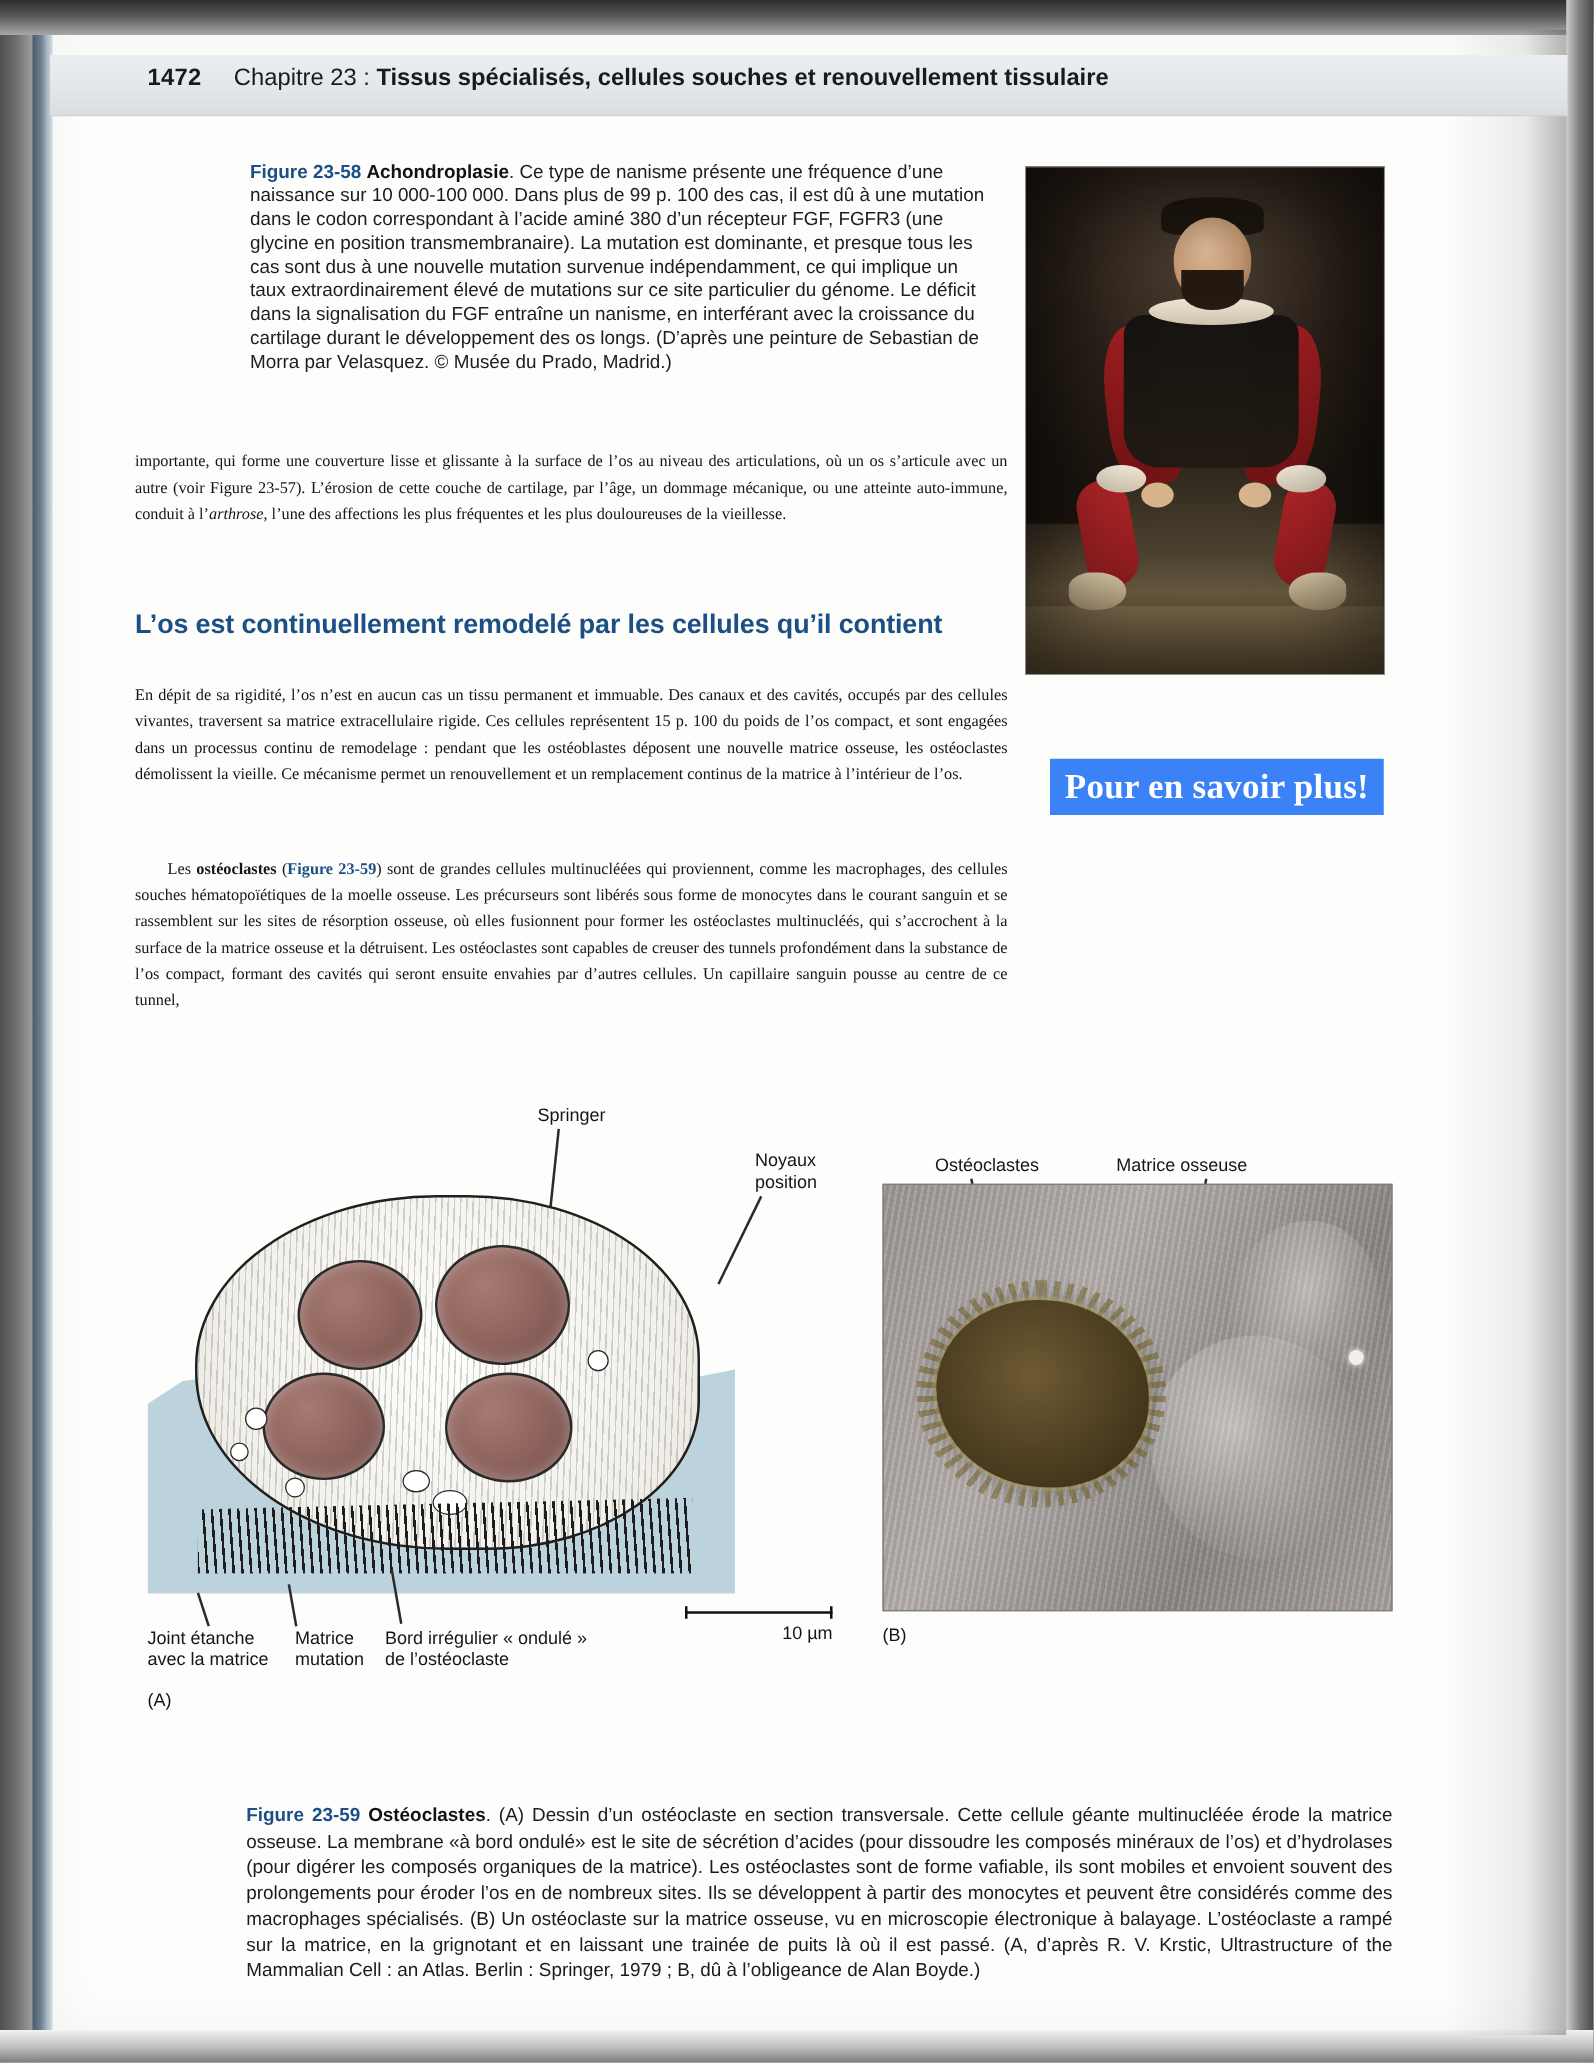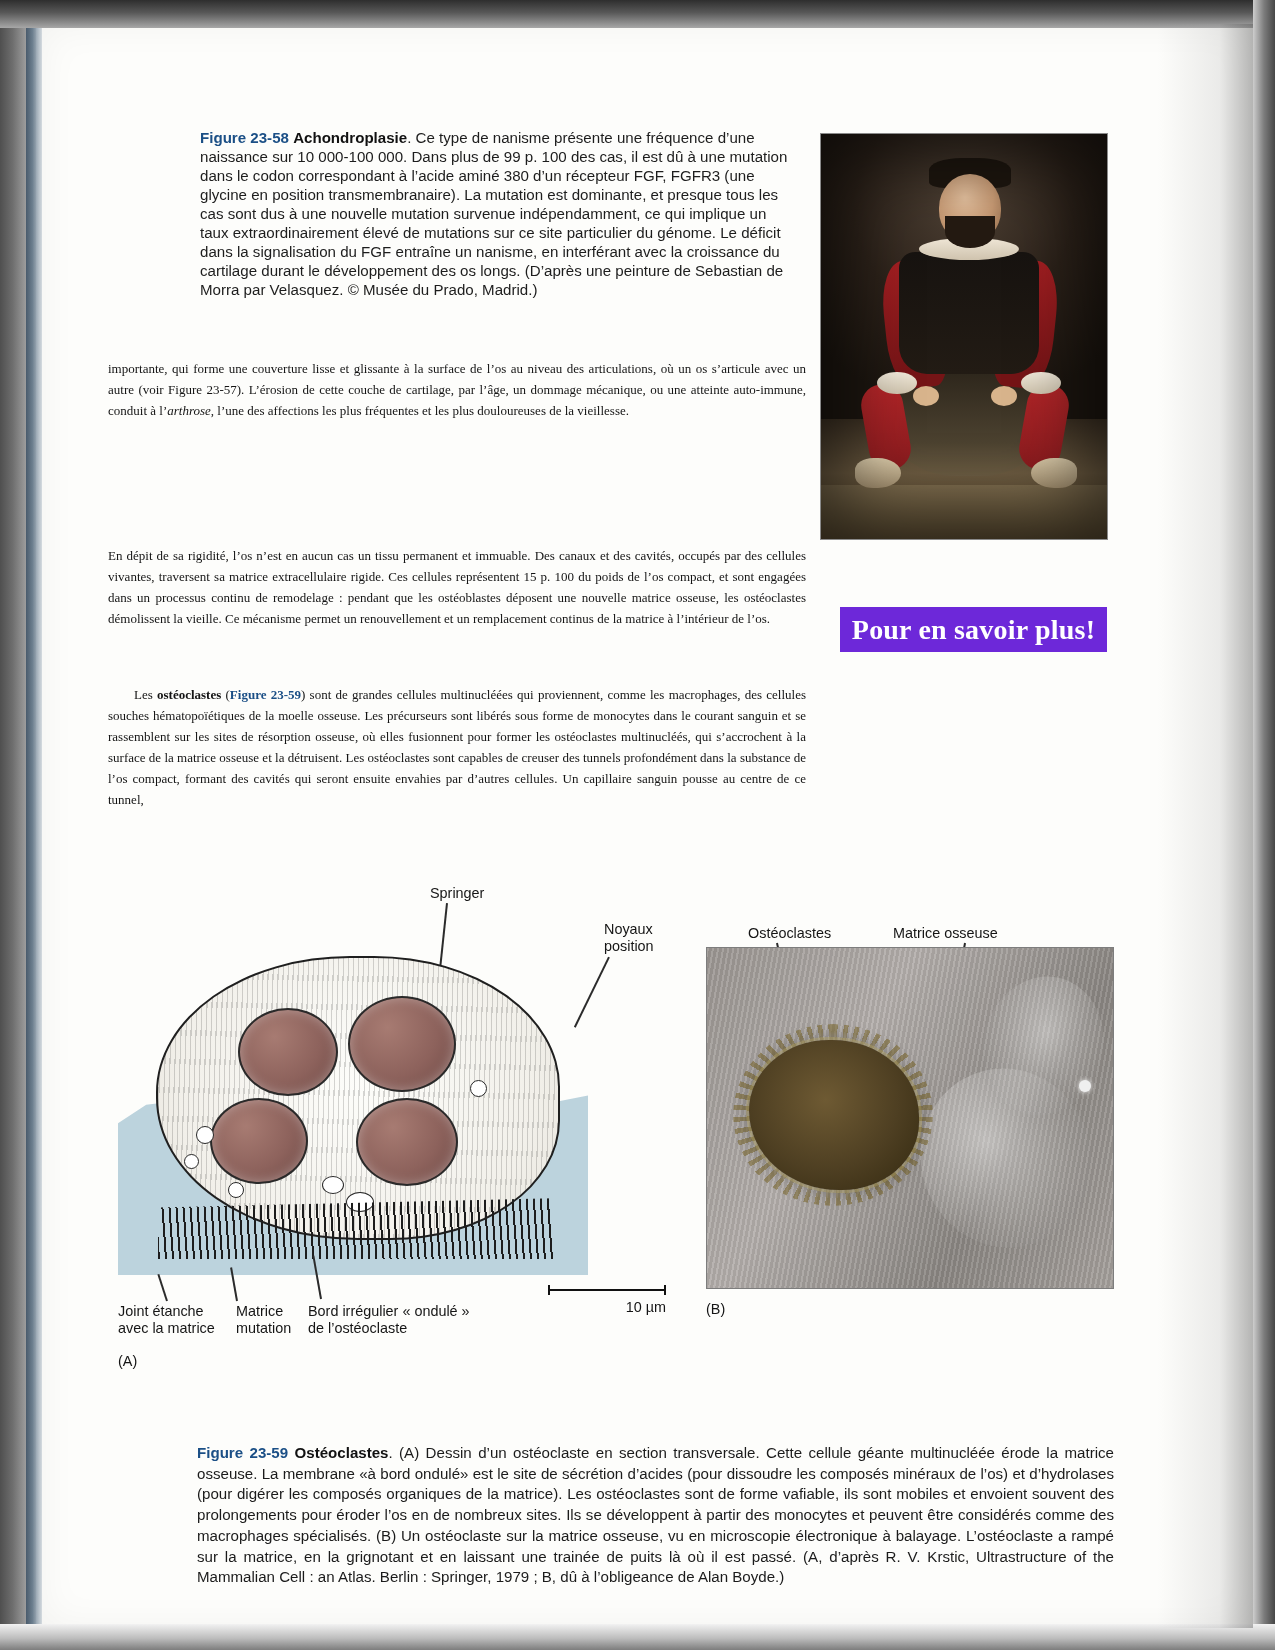--- a/index.html
+++ b/index.html
@@ -97,21 +97,21 @@
   .bodytext i{font-style:italic;}
   .bodytext b{font-weight:bold;}
   .bodytext .figref{color:#1b4f86;font-weight:bold;}
   .indent{text-indent:26px;}
 
   h2.sechead{position:absolute;left:108px;top:487px;width:740px;margin:0;
      font-family:"Liberation Sans", sans-serif;font-size:21.5px;font-weight:bold;color:#1b4f86;
      letter-spacing:-.1px;}
 
   
-  .pink-banner{position:absolute;left:840px;top:607px;width:267px;height:45px;background:#6d28d9;
+  .pink-banner{position:absolute;left:840px;top:607px;width:267px;height:45px;background:#3b82f6;
      display:flex;align-items:center;justify-content:center;}
   .pink-banner span{font-family:"Liberation Serif", serif;font-size:28px;font-weight:bold;color:#ffffff;
      white-space:nowrap;letter-spacing:.2px;}
 
   
   .fig59{position:absolute;left:108px;top:885px;width:1010px;height:480px;}
   .lbl{position:absolute;font-family:"Liberation Sans", sans-serif;font-size:14.4px;color:#151515;
      line-height:17px;white-space:pre-line;}
   .leader{position:absolute;background:#2b2b2b;}
 
@@ -183,20 +183,26 @@
 <div class="page">
 
   <div class="page-sheet"></div>
   <div class="scan-left-dark"></div>
   <div class="scan-left-strip"></div>
   <div class="scan-top-dark"></div>
   <div class="scan-right-dark"></div>
   <div class="scan-bottom-shade"></div>
   <div class="sheet-curl"></div>
 
+  <div class="runhead">
+    <div class="runhead-inner">
+      <span class="folio">1472</span>
+      <span class="runhead-title"><span>Chapitre 23 : </span><b>Tissus spécialisés, cellules souches et renouvellement tissulaire</b></span>
+    </div>
+  </div>
 
   <div class="fig58-cap">
     <span class="figno">Figure 23-58</span>
     <span class="figtitle">Achondroplasie</span><span>. Ce type de nanisme présente une fréquence d’une naissance sur 10 000-100 000. Dans plus de 99 p. 100 des cas, il est dû à une mutation dans le codon correspondant à l’acide aminé 380 d’un récepteur FGF, FGFR3 (une glycine en position transmembranaire). La mutation est dominante, et presque tous les cas sont dus à une nouvelle mutation survenue indépendamment, ce qui implique un taux extraordinairement élevé de mutations sur ce site particulier du génome. Le déficit dans la signalisation du FGF entraîne un nanisme, en interférant avec la croissance du cartilage durant le développement des os longs. (D’après une peinture de Sebastian de Morra par Velasquez. © Musée du Prado, Madrid.)</span>
   </div>
 
   <div class="painting">
     <div class="pt-bg"></div>
     <div class="pt-floor"></div>
     <div class="pt-floor2"></div>
@@ -216,20 +222,21 @@
     <div class="pt-cuff-r"></div>
     <div class="pt-hand-l"></div>
     <div class="pt-hand-r"></div>
     <div class="pt-foot-l"></div>
     <div class="pt-foot-r"></div>
     <div class="pt-vig"></div>
   </div>
 
   <div class="bodytext p1"><span>importante, qui forme une couverture lisse et glissante à la surface de l’os au niveau des articulations, où un os s’articule avec un autre (voir Figure 23-57). L’érosion de cette couche de cartilage, par l’âge, un dommage mécanique, ou une atteinte auto-immune, conduit à l’</span><i>arthrose</i><span>, l’une des affections les plus fréquentes et les plus douloureuses de la vieillesse.</span></div>
 
+  <h2 class="sechead">L’os est continuellement remodelé par les cellules qu’il contient</h2>
 
   <div class="bodytext p2">En dépit de sa rigidité, l’os n’est en aucun cas un tissu permanent et immuable. Des canaux et des cavités, occupés par des cellules vivantes, traversent sa matrice extracellulaire rigide. Ces cellules représentent 15 p. 100 du poids de l’os compact, et sont engagées dans un processus continu de remodelage : pendant que les ostéoblastes déposent une nouvelle matrice osseuse, les ostéoclastes démolissent la vieille. Ce mécanisme permet un renouvellement et un remplacement continus de la matrice à l’intérieur de l’os.</div>
 
   <div class="bodytext p3 indent"><span>Les </span><b>ostéoclastes</b><span> (</span><span class="figref">Figure 23-59</span><span>) sont de grandes cellules multinucléées qui proviennent, comme les macrophages, des cellules souches hématopoïétiques de la moelle osseuse. Les précurseurs sont libérés sous forme de monocytes dans le courant sanguin et se rassemblent sur les sites de résorption osseuse, où elles fusionnent pour former les ostéoclastes multinucléés, qui s’accrochent à la surface de la matrice osseuse et la détruisent. Les ostéoclastes sont capables de creuser des tunnels profondément dans la substance de l’os compact, formant des cavités qui seront ensuite envahies par d’autres cellules. Un capillaire sanguin pousse au centre de ce tunnel,</span></div>
 
   <div class="pink-banner">
     <span>Pour en savoir plus!</span>
   </div>
 
   <div class="fig59">

